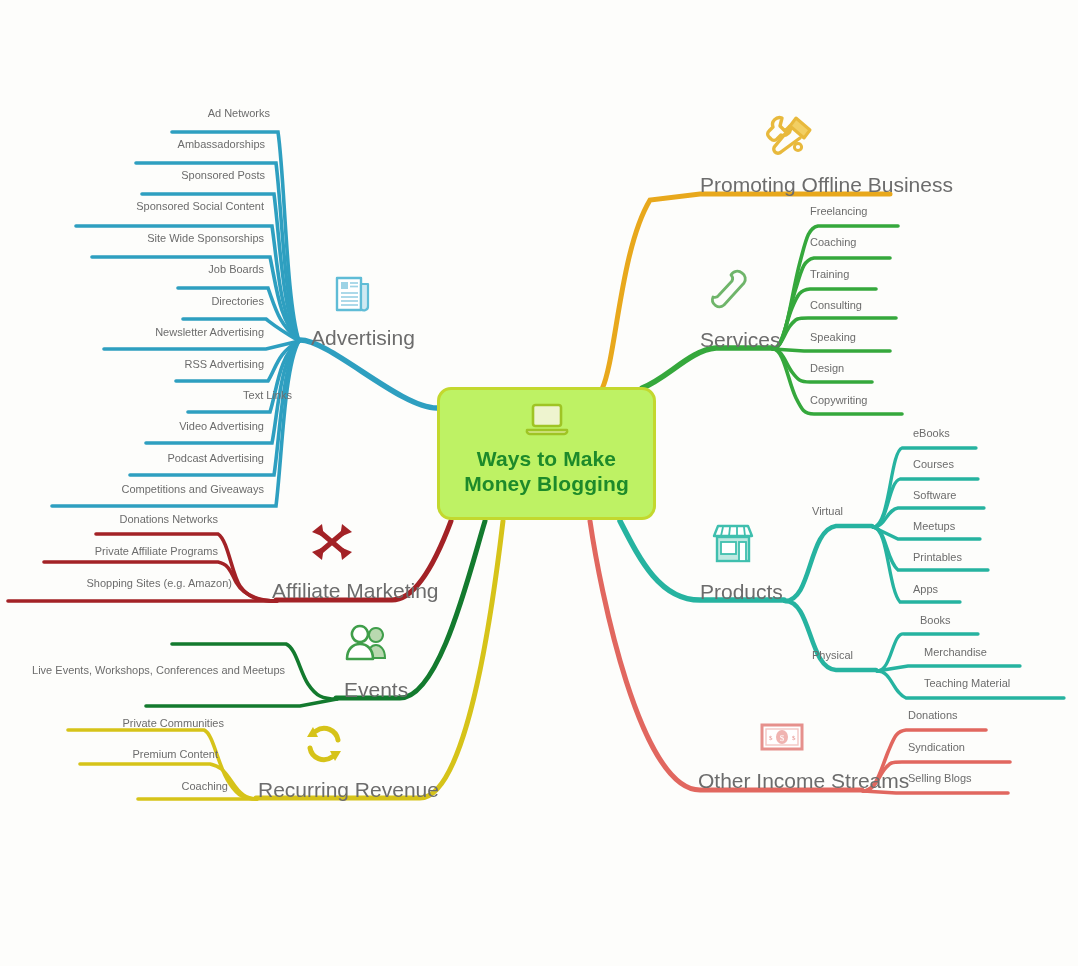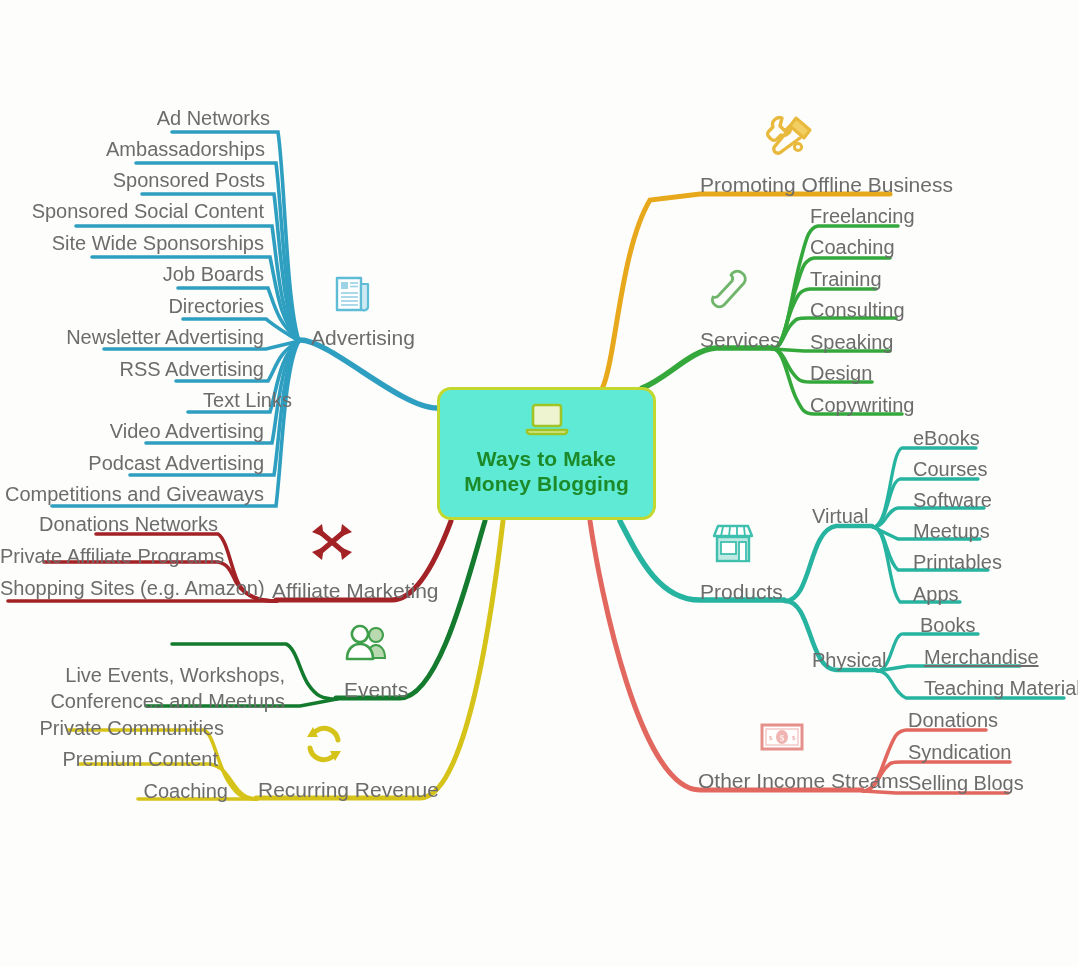--- a/index.html
+++ b/index.html
@@ -28,21 +28,21 @@
 
   
   .center-node {
     position: absolute;
     left: 437px;
     top: 387px;
     width: 219px;
     height: 133px;
     border: 3px solid #c3d82e;
     border-radius: 14px;
-    background: #5eead4;
+    background: #bef264;
     box-sizing: border-box;
     display: flex;
     flex-direction: column;
     align-items: center;
     justify-content: flex-start;
     z-index: 6;
   }
   .center-node .laptop-wrap {
     margin-top: 13px;
     margin-bottom: 6px;
@@ -53,21 +53,21 @@
     font-weight: bold;
     font-size: 21px;
     line-height: 1.18;
     letter-spacing: .1px;
   }
 
   
   .lbl {
     position: absolute;
     color: #6c6c6c;
-    font-size: 20px;
+    font-size: 11px;
     line-height: 1.28;
     white-space: nowrap;
     z-index: 5;
   }
   .lbl.two-line { white-space: normal; }
   .lbl.r { text-align: right; }
   .lbl.l { text-align: left; }
 
   
   .lbl.main { font-size: 21px; }
@@ -307,21 +307,21 @@
   <div class="lbl l" style="left:812px; top:648px;">Physical</div>
 
   <div class="lbl l" style="left:913px; top:426px;">eBooks</div>
   <div class="lbl l" style="left:913px; top:457px;">Courses</div>
   <div class="lbl l" style="left:913px; top:488px;">Software</div>
   <div class="lbl l" style="left:913px; top:519px;">Meetups</div>
   <div class="lbl l" style="left:913px; top:550px;">Printables</div>
   <div class="lbl l" style="left:913px; top:582px;">Apps</div>
 
   <div class="lbl l" style="left:920px; top:613px;">Books</div>
-  <div class="lbl l" style="left:924px; top:645px;text-decoration:underline;">Merchandise</div>
+  <div class="lbl l" style="left:924px; top:645px;">Merchandise</div>
   <div class="lbl l" style="left:924px; top:676px;">Teaching Material</div>
 
   <div class="icon-box" style="left:760px; top:722px;">
     <svg width="44" height="30" viewBox="0 0 44 30">
       <rect x="2" y="3" width="40" height="24" fill="#ffffff" stroke="#e6908c" stroke-width="3"></rect>
       <rect x="6" y="7" width="32" height="16" fill="none" stroke="#f3c6c4" stroke-width="1.4"></rect>
       <ellipse cx="22" cy="15" rx="6" ry="7" fill="#f0b4b1"></ellipse>
       <text x="22" y="19" font-size="9" fill="#ffffff" text-anchor="middle" font-family="Liberation Serif, serif">$</text>
       <text x="9" y="18" font-size="7" fill="#e6908c" font-family="Liberation Serif, serif">$</text>
       <text x="32" y="18" font-size="7" fill="#e6908c" font-family="Liberation Serif, serif">$</text>

